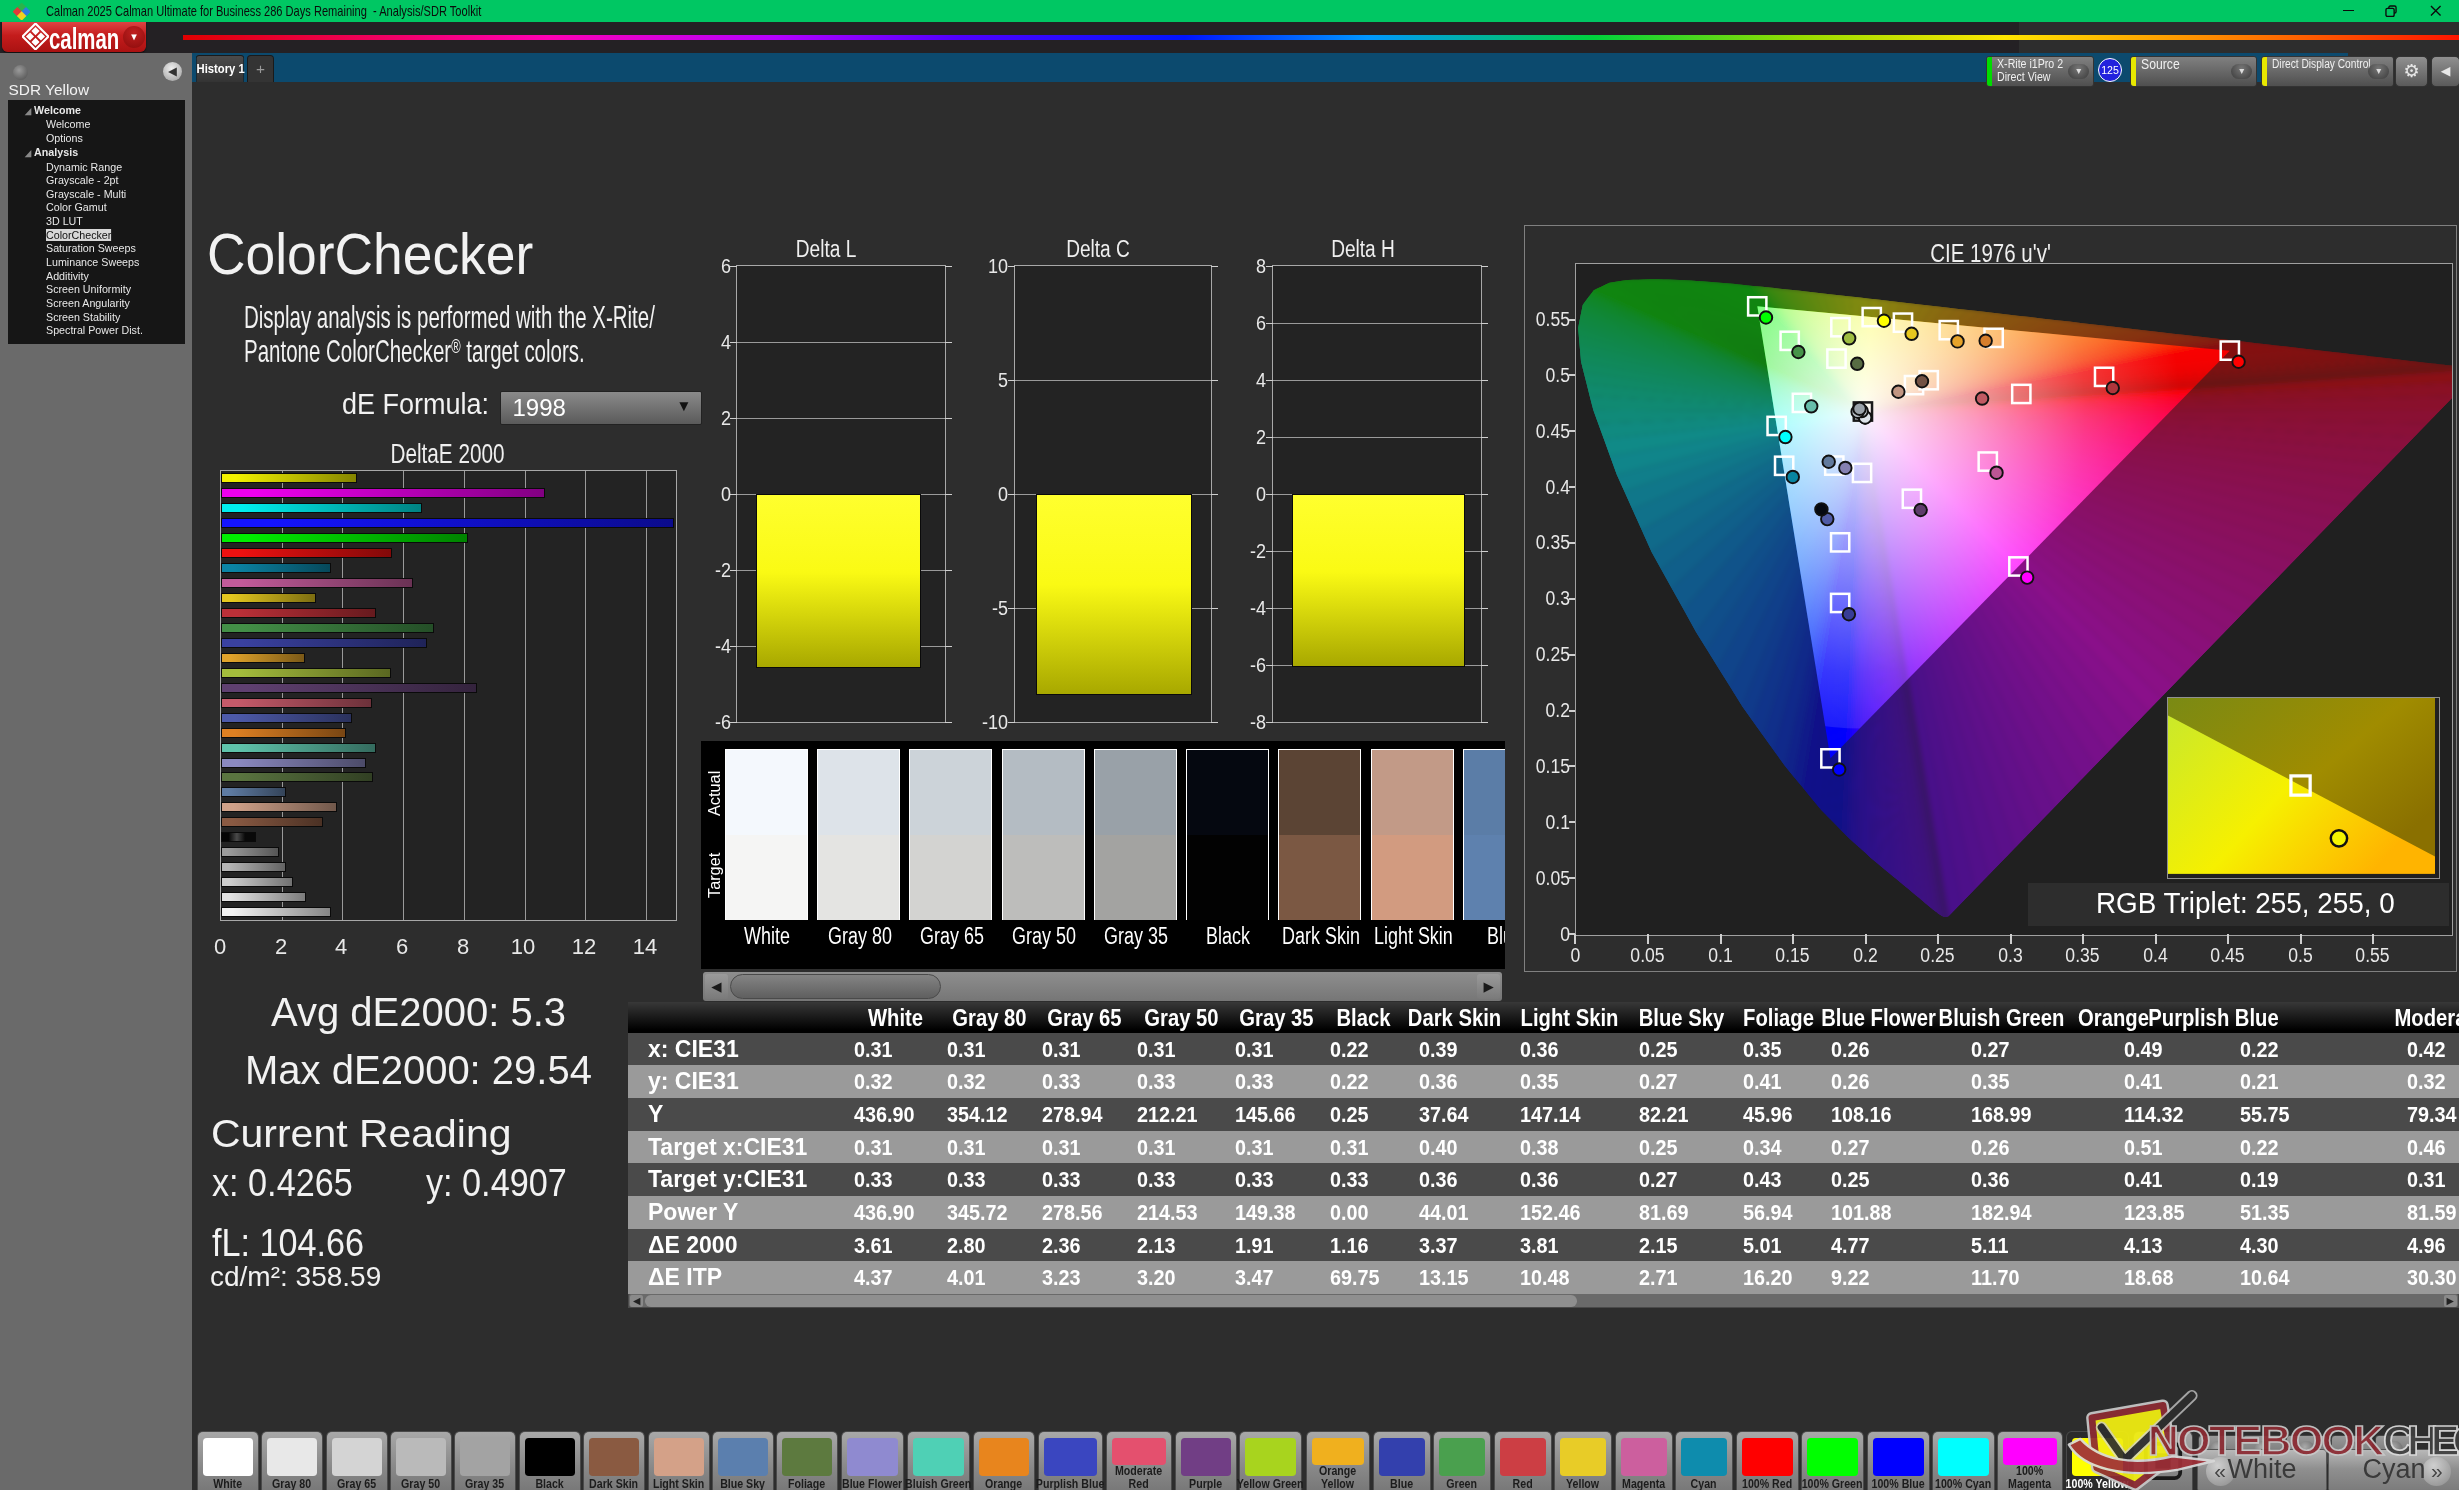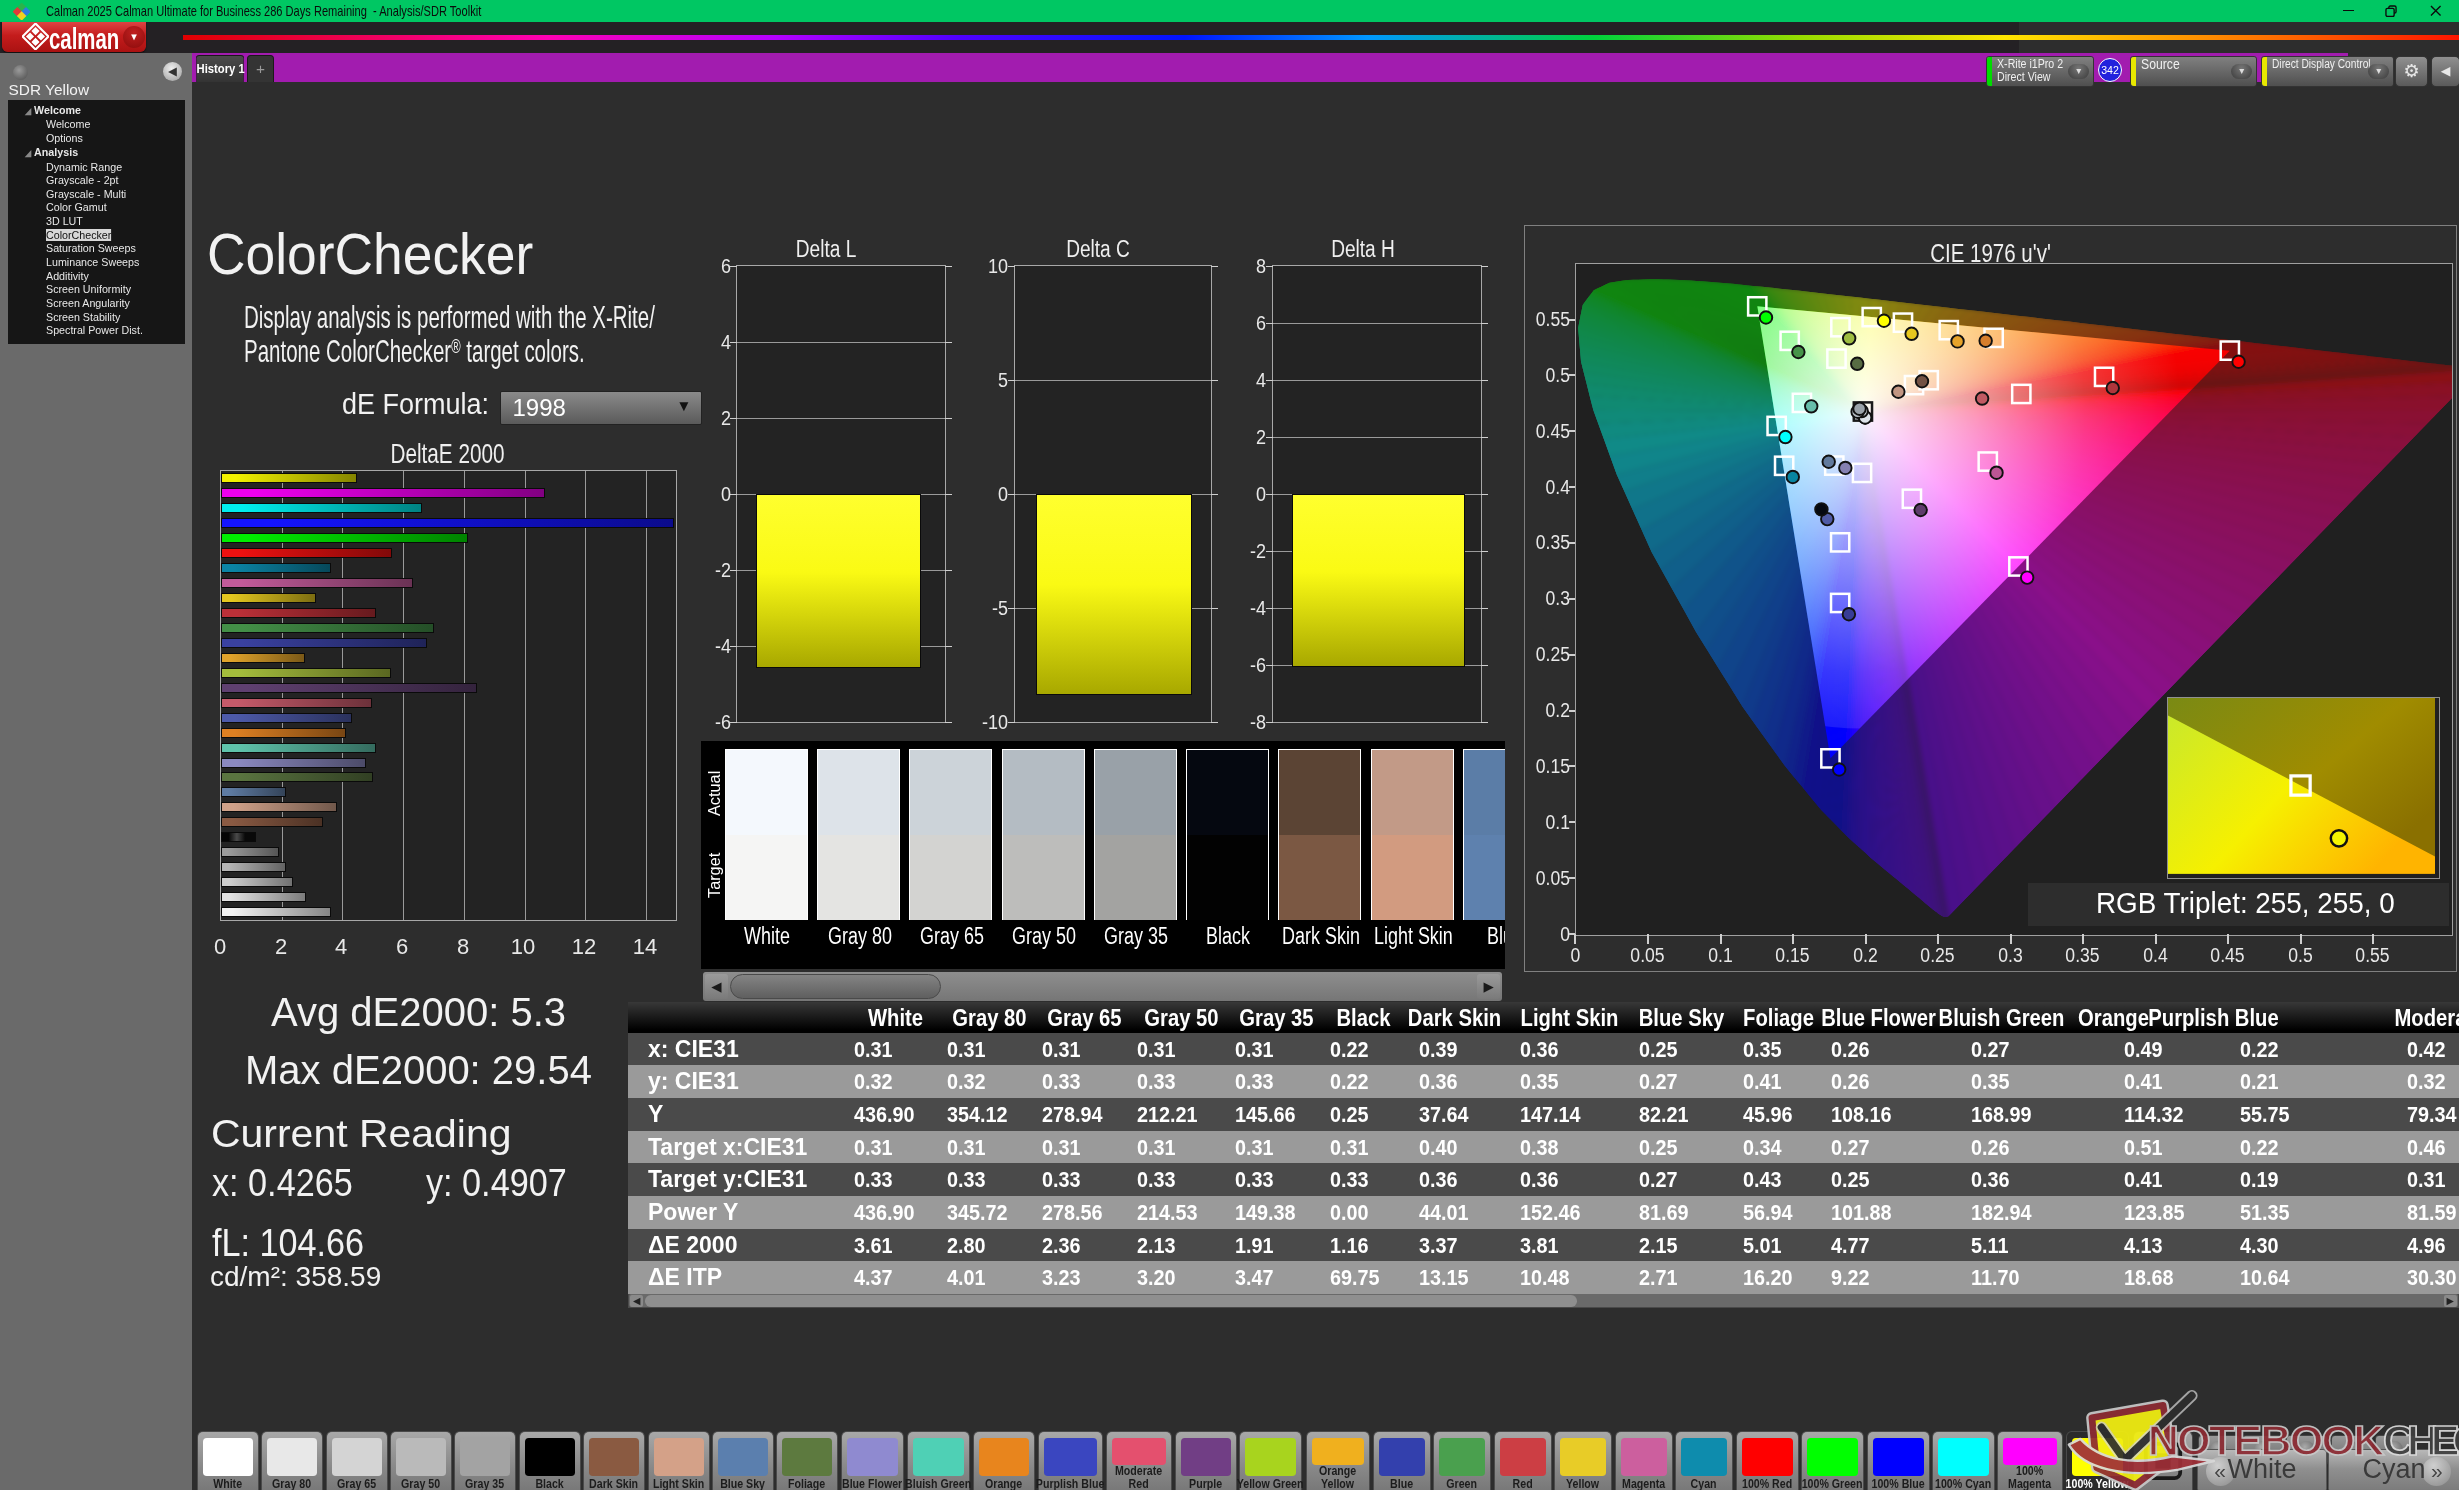--- a/index.html
+++ b/index.html
@@ -3,21 +3,21 @@
  html,body{margin:0;padding:0;width:2459px;height:1491px;background:#2d2d2d;
    font-family:"Liberation Sans",sans-serif;overflow:hidden}
  .abs{position:absolute}
  .titlebar{position:absolute;left:0;top:0;width:2459px;height:22px;background:#00c763;color:#0b0b0b;font-size:14.4px;line-height:22px}
  .logoband{position:absolute;left:0;top:22px;width:2019px;height:31px;background:#242124}
  .rainbow{position:absolute;left:183px;top:12.5px;width:2277px;height:5.8px;
    background:linear-gradient(90deg,#e00000 0%,#ff00b4 16%,#b400ff 26%,#5000ff 34%,#0014ff 44%,#0096ff 52%,#00d23c 62%,#96dc00 71%,#ffe600 80%,#ff8c00 89%,#ff1400 100%)}
  .sidebar{position:absolute;left:0;top:53px;width:192px;height:1438px;background:#6a6a6a}
  .tree{position:absolute;left:7.7px;top:47px;width:177px;height:244px;background:#161616;color:#e8e8e8;font-size:11.5px;overflow:hidden}
  .titem{position:absolute;left:0;width:100%;height:13.4px;line-height:13.4px;white-space:nowrap;transform:scaleX(0.93);transform-origin:left}
- .tabbar{position:absolute;left:192px;top:53px;width:2156px;height:29px;background:#a21caf}
+ .tabbar{position:absolute;left:192px;top:53px;width:2156px;height:29px;background:#0c4a6e}
  .tab{position:absolute;left:1px;top:1.9px;width:52px;height:27px;background:linear-gradient(#4a4a4a,#333);
    border:1px solid #1a1a1a;border-bottom:none;border-radius:3.8px 3.8px 0 0;color:#fff;font-size:12.5px;font-weight:bold;text-align:center;line-height:26px;transform:scaleX(0.9);white-space:nowrap}
  .tabplus{position:absolute;left:55px;top:1.9px;width:25px;height:27px;background:#343434;border-radius:3.8px 3.8px 0 0;
    color:#999;font-size:15.4px;text-align:center;line-height:25px;border:1px solid #1a1a1a;border-bottom:none}
  .main{position:absolute;left:192px;top:82px;width:2267px;height:1409px;background:#2d2d2d}
  .dtitle{position:absolute;text-align:center;color:#efefef;font-size:22px;white-space:nowrap}
  .plot{position:absolute;background:#232323;border:1px solid #a8a8a8}
  .grid{position:absolute;height:1px;background:#9a9a9a}
  .gridv{position:absolute;width:1px;background:#9a9a9a}
  .tickl{position:absolute;left:-6.7px;width:6.7px;height:1px;background:#cfcfcf}
@@ -106,21 +106,21 @@
 <div class="tabbar">
     <div class="tab">History 1</div>
     <div class="tabplus">+</div>
   </div>
 <div class="main"></div>
 <div class="abs" style="left:1986px;top:56px;width:106px;height:29px;background:linear-gradient(#808080,#4f4f4f);border-radius:2.9px;border:1px solid #333">
     <div class="abs" style="left:0;top:0;width:4.8px;height:100%;background:#00dc00;border-radius:2.9px 0 0 2.9px"></div>
     <div class="abs" style="left:9.6px;top:1px;color:#f0f0f0;font-size:12.5px;line-height:13.4px;white-space:nowrap;transform:scaleX(0.85);transform-origin:left top">X-Rite i1Pro 2<br>Direct View</div>
     <div class="abs" style="right:3.8px;top:6.7px;width:21px;height:15.4px;border-radius:7.7px;background:radial-gradient(circle at 50% 30%,#777,#3a3a3a);color:#ddd;font-size:8.6px;text-align:center;line-height:14.4px">▼</div>
   </div>
-<div class="abs" style="left:2098px;top:58px;width:24px;height:24px;border-radius:50%;background:#2222dd;border:1.9px solid #fff;color:#fff;font-size:10.6px;text-align:center;line-height:23px;box-sizing:border-box">342</div>
+<div class="abs" style="left:2098px;top:58px;width:24px;height:24px;border-radius:50%;background:#2222dd;border:1.9px solid #fff;color:#fff;font-size:10.6px;text-align:center;line-height:23px;box-sizing:border-box">125</div>
 <div class="abs" style="left:2130px;top:56px;width:125px;height:29px;background:linear-gradient(#808080,#4f4f4f);border-radius:2.9px;border:1px solid #333">
     <div class="abs" style="left:0;top:0;width:4.8px;height:100%;background:#e8e800;border-radius:2.9px 0 0 2.9px"></div>
     <div class="abs" style="left:9.6px;top:1px;color:#f0f0f0;font-size:14.4px;line-height:13.4px;white-space:nowrap;transform:scaleX(0.85);transform-origin:left top">Source</div>
     <div class="abs" style="right:3.8px;top:6.7px;width:21px;height:15.4px;border-radius:7.7px;background:radial-gradient(circle at 50% 30%,#777,#3a3a3a);color:#ddd;font-size:8.6px;text-align:center;line-height:14.4px">▼</div>
   </div>
 <div class="abs" style="left:2261px;top:56px;width:131px;height:29px;background:linear-gradient(#808080,#4f4f4f);border-radius:2.9px;border:1px solid #333">
     <div class="abs" style="left:0;top:0;width:4.8px;height:100%;background:#e8e800;border-radius:2.9px 0 0 2.9px"></div>
     <div class="abs" style="left:9.6px;top:1px;color:#f0f0f0;font-size:12px;line-height:13.4px;white-space:nowrap;transform:scaleX(0.85);transform-origin:left top">Direct Display Control</div>
     <div class="abs" style="right:3.8px;top:6.7px;width:21px;height:15.4px;border-radius:7.7px;background:radial-gradient(circle at 50% 30%,#777,#3a3a3a);color:#ddd;font-size:8.6px;text-align:center;line-height:14.4px">▼</div>
   </div>

